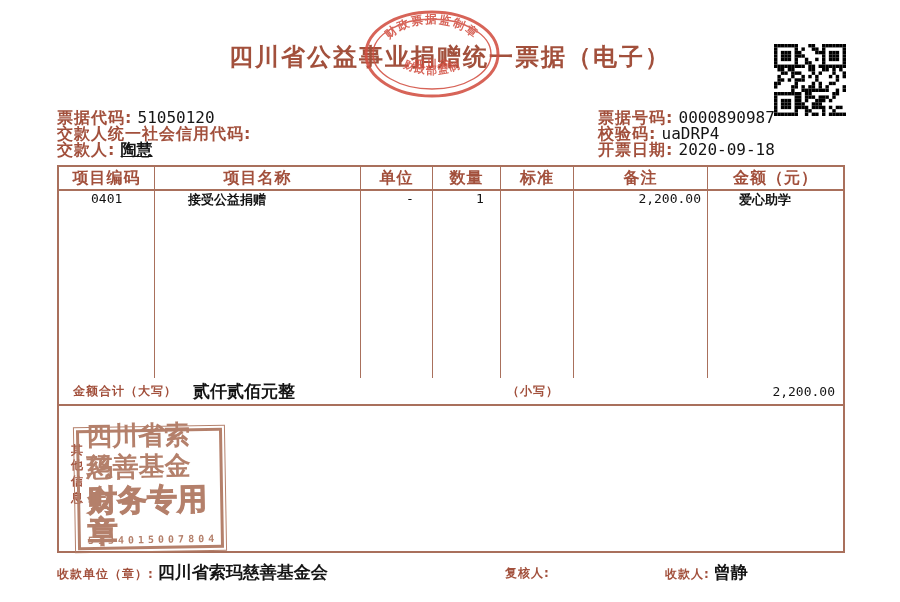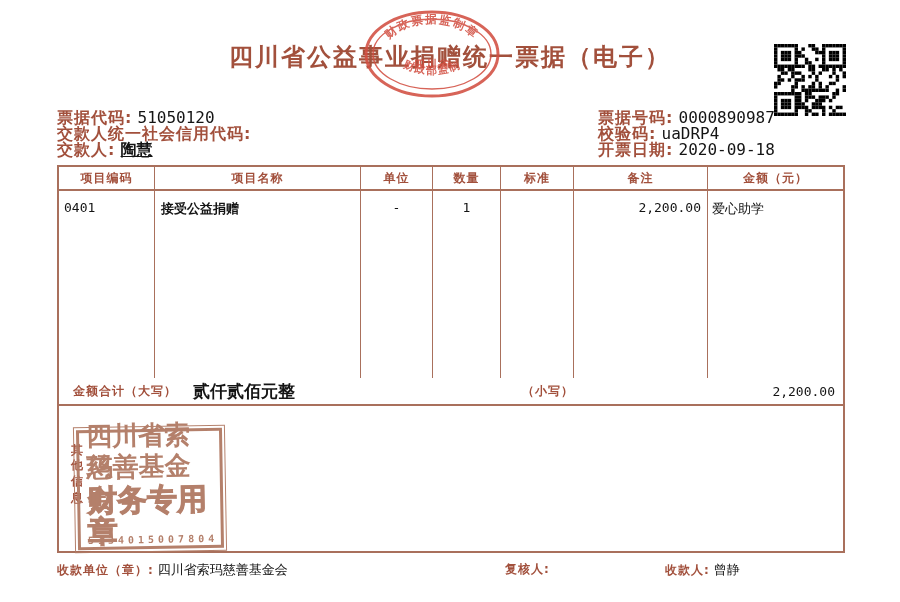--- a/index.html
+++ b/index.html
@@ -34,33 +34,33 @@
   .info .val{color:var(--ink);font-family:"DejaVu Sans Mono",monospace;}
   .info .val.cn{font-family:"DejaVu Sans",sans-serif;font-weight:bold;text-decoration:underline;}
 
   
   .bill{position:absolute;left:57px;top:165px;width:788px;border:2px solid var(--border);background:#fff;}
   .grid{display:grid;grid-template-columns:96px 206px 72px 68px 73px 134px auto;}
   .grid .cell{border-right:1px solid var(--border);overflow:hidden;white-space:nowrap;}
   .grid .cell:last-child{border-right:none;}
   .thead{height:24px;border-bottom:2px solid var(--border);}
   .thead .cell{display:flex;align-items:center;justify-content:center;
-    color:var(--accent);font-size:12px;font-weight:bold;letter-spacing:1px;}
+    color:var(--accent);font-size:16px;font-weight:bold;letter-spacing:1px;}
   .tdata{height:187px;}
-  .tdata .cell{padding-top:9px;font-size:13px;color:var(--ink);}
+  .tdata .cell{font-size:13px;color:var(--ink);margin-left:27px;}
   .tdata .c-code{padding-left:5px;font-family:"DejaVu Sans Mono",monospace;}
   .tdata .c-name{padding-left:6px;font-weight:bold;}
   .tdata .c-unit,.tdata .c-qty{text-align:center;font-family:"DejaVu Sans Mono",monospace;}
   .tdata .c-amt{text-align:right;padding-right:6px;font-family:"DejaVu Sans Mono",monospace;}
-  .tdata .c-note{padding-left:4px;font-weight:normal;}
+  .tdata .c-note{padding-left:4px;font-weight:bold;}
   .total{position:relative;height:28px;border-bottom:2px solid var(--border);
     display:flex;align-items:center;padding-left:14px;}
   .total .lbl{color:var(--accent);font-size:12px;font-weight:bold;letter-spacing:1px;}
   .total .words{color:var(--ink);font-size:17px;font-weight:bold;margin-left:16px;}
-  .total .small-lbl{position:absolute;left:463px;}
+  .total .small-lbl{position:absolute;left:448px;}
   .total .digits{position:absolute;right:8px;color:var(--ink);font-size:13px;
     font-family:"DejaVu Sans Mono",monospace;}
   .other{position:relative;height:145px;}
   .other .vlabel{position:absolute;left:9px;top:27px;height:116px;
     writing-mode:vertical-rl;text-orientation:upright;color:var(--accent);
     font-size:12px;font-weight:bold;letter-spacing:16px;}
 
   
   .sq-stamp{position:absolute;left:18px;top:23px;width:146px;height:120px;
     border:3px solid var(--stamp-brown);outline:1px solid var(--stamp-brown);outline-offset:2px;
@@ -68,21 +68,21 @@
   .sq-stamp .row{display:flex;justify-content:space-between;align-items:center;
     font-size:26px;font-weight:bold;height:31px;line-height:31px;}
   .sq-stamp .row.big{font-size:30px;height:36px;-webkit-text-stroke:1px var(--stamp-brown);}
   .sq-stamp .num{margin-top:1px;text-align:center;font-family:"DejaVu Sans Mono",monospace;
     font-size:10px;font-weight:bold;letter-spacing:4px;}
 
   
   .footer{position:absolute;left:57px;top:561px;width:788px;height:20px;font-size:12px;}
   .footer .grp{position:absolute;top:0;white-space:nowrap;}
   .footer .lbl{color:var(--accent);font-weight:bold;letter-spacing:1px;}
-  .footer .val{color:var(--ink);font-size:13px;font-weight:normal;}
+  .footer .val{color:var(--ink);font-size:17px;font-weight:bold;}
   .footer .g1{left:0;}
   .footer .g2{left:448px;}
   .footer .g3{left:608px;}
 </style>
 </head>
 <body>
 
 <div class="sheet">
 
   <div class="title">四川省公益事业捐赠统一票据（电子）</div>

